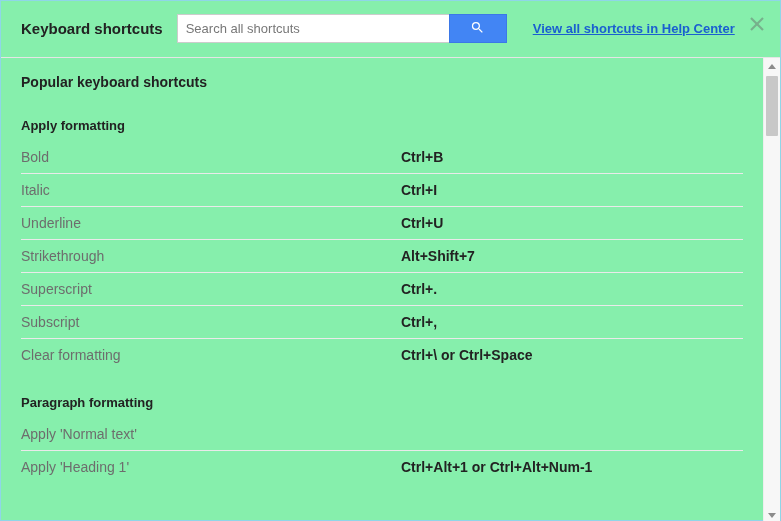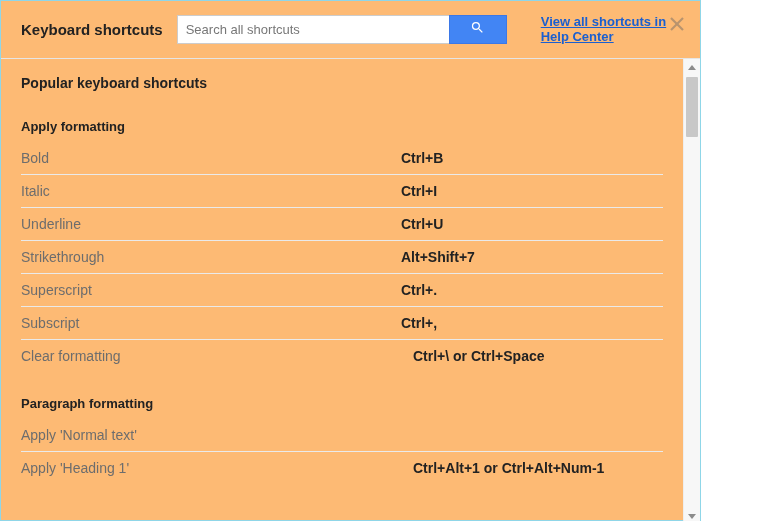--- a/index.html
+++ b/index.html
@@ -4,24 +4,24 @@
 <style>
   * { box-sizing: border-box; margin: 0; padding: 0; }
   body {
     font-family: Arial, "Helvetica Neue", Helvetica, sans-serif;
     background: #fff;
     width: 781px;
     height: 521px;
     overflow: hidden;
   }
   .dialog {
-    width: 701px;
+    width: 781px;
     height: 521px;
     border: 1px solid #8fd6e8;
-    background: #fdba74;
+    background: #86efac;
     position: relative;
     padding: 0;
   }
   .header {
     display: flex;
     align-items: center;
     padding: 13px 20px 14px 20px;
     border-bottom: 1px solid #e5e5e5;
     gap: 14px;
   }
@@ -55,21 +55,21 @@
     display: flex;
     align-items: center;
     justify-content: center;
   }
   .search-btn svg { fill: #fff; }
   .help-link {
     color: #1a5fd0;
     font-size: 13px;
     font-weight: bold;
     text-decoration: underline;
-    margin-left: 20px;
+    margin-left: 12px;
     cursor: pointer;
   }
   .close-btn {
     position: absolute;
     right: 14px;
     top: 14px;
     width: 18px;
     height: 18px;
     cursor: pointer;
     opacity: 0.45;
@@ -95,21 +95,21 @@
     font-weight: bold;
     color: #222;
     padding: 6px 0 8px 0;
   }
   .row {
     display: flex;
     padding: 8px 0;
     border-bottom: 1px solid #eaeaea;
     font-size: 14px;
   }
-  .row:last-child { border-bottom: none; gap: 12px; }
+  .row:last-child { border-bottom: none; }
   .row .label {
     width: 380px;
     color: #6d6d6d;
   }
   .row .keys {
     flex: 1;
     color: #222;
     font-weight: bold;
   }
   .section-gap {

